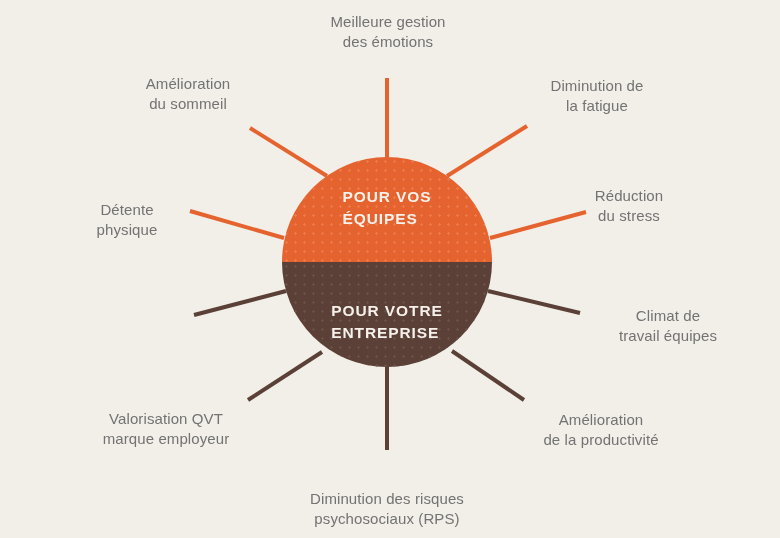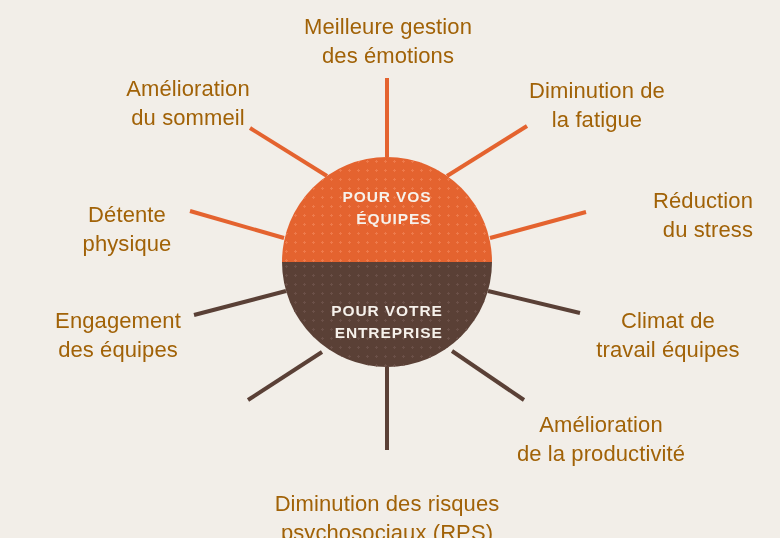--- a/index.html
+++ b/index.html
@@ -57,27 +57,27 @@
     background-image: radial-gradient(#6B5048 1px, transparent 1.2px);
     background-size: 9px 9px;
     padding-top: 15px;
   }
   .hub-label {
     color: #F6F1EB;
     font-size: 15.5px;
     font-weight: bold;
     letter-spacing: 0.9px;
     line-height: 1.42;
-    text-align: right;
+    text-align: left;
     white-space: pre-line;
   }
   .node-label {
     position: absolute;
-    color: #a16207;
-    font-size: 22px;
+    color: #737373;
+    font-size: 15px;
     line-height: 1.32;
     text-align: center;
     white-space: pre-line;
     letter-spacing: 0.1px;
   }
 </style>
 </head>
 <body>
 
 <div id="stage">
@@ -127,24 +127,24 @@
   </div>
 
   <div class="node-label" style="left:273px; top:12px; width:230px;">Meilleure gestion
 des émotions</div>
   <div class="node-label" style="left:88px; top:74px; width:200px;">Amélioration
 du sommeil</div>
   <div class="node-label" style="left:497px; top:76px; width:200px;text-align:center;">Diminution de
 la fatigue</div>
   <div class="node-label" style="left:37px; top:200px; width:180px;text-align:center;">Détente
 physique</div>
-  <div class="node-label" style="left:573px; top:186px; width:180px;text-align:right;">Réduction
+  <div class="node-label" style="left:539px; top:186px; width:180px;">Réduction
 du stress</div>
-  <div class="node-label" style="left:18px; top:306px; width:200px;">Engagement
-des équipes</div>
   <div class="node-label" style="left:568px; top:306px; width:200px;">Climat de
 travail équipes</div>
+  <div class="node-label" style="left:46px; top:409px; width:240px;">Valorisation QVT
+marque employeur</div>
   <div class="node-label" style="left:491px; top:410px; width:220px;">Amélioration
 de la productivité</div>
   <div class="node-label" style="left:252px; top:468px; width:270px;margin-top:21px;">Diminution des risques
 psychosociaux (RPS)</div>
 
 </div>
 
 </body></html>

